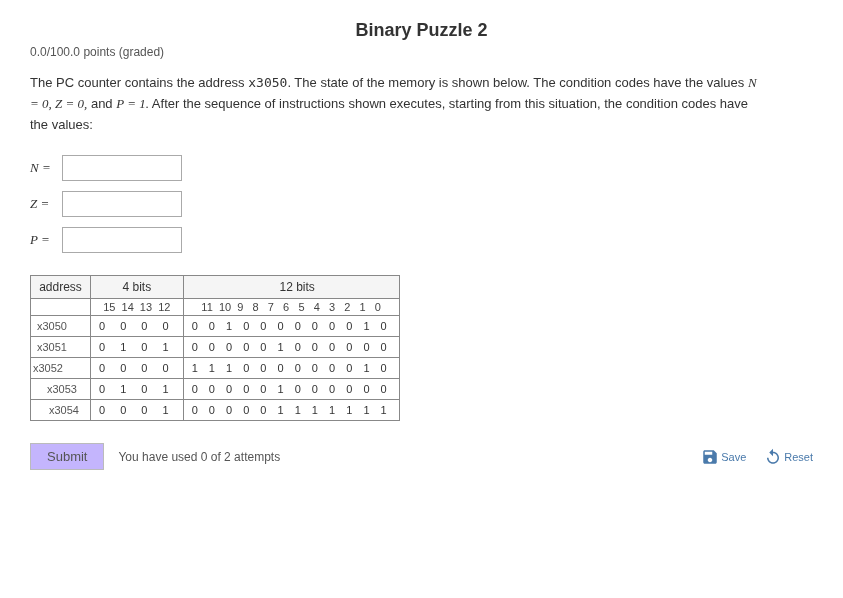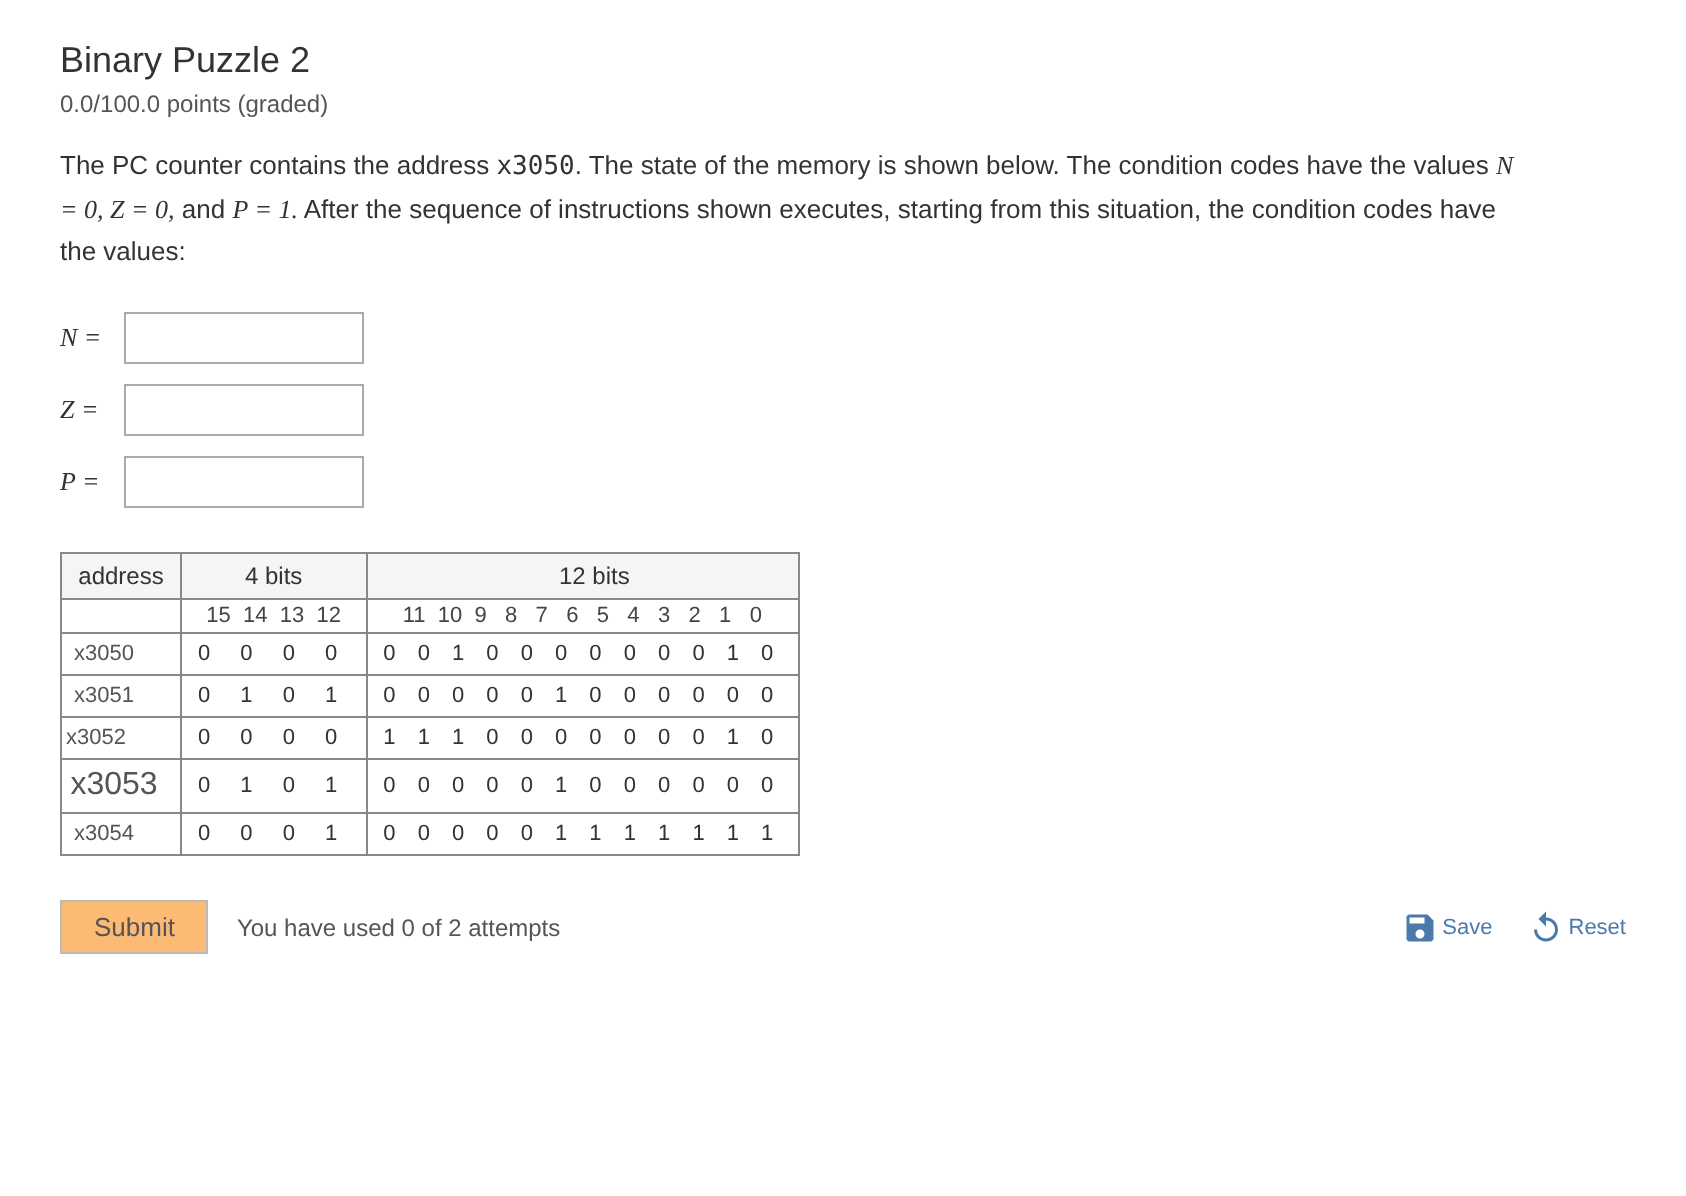--- a/index.html
+++ b/index.html
@@ -7,22 +7,23 @@
       font-family: Arial, sans-serif;
       font-size: 13px;
       background: #fff;
       color: #333;
       padding: 20px 30px;
       width: 843px;
       min-height: 598px;
     }
     h1 {
       font-size: 18px;
-      font-weight: normal;
+      font-weight: bold;
       margin-bottom: 4px;
+      text-align: center;
     }
     .subtitle {
       font-size: 12px;
       color: #555;
       margin-bottom: 14px;
     }
     .description {
       font-size: 13px;
       line-height: 1.6;
       margin-bottom: 20px;
@@ -83,21 +84,21 @@
       justify-content: space-between;
       margin-top: 4px;
     }
     .bottom-left {
       display: flex;
       align-items: center;
       gap: 14px;
     }
     .submit-btn {
       border: 1px solid #bbb;
-      background: #fdba74;
+      background: #c4b5fd;
       padding: 5px 16px;
       font-size: 13px;
       cursor: pointer;
       color: #555;
     }
     .attempts-text {
       font-size: 12px;
       color: #555;
     }
     .bottom-right {
@@ -176,26 +177,26 @@
         <td style="font-size: 11px; color: rgb(85, 85, 85); text-align: left; padding-left: 6px;">x3051</td>
         <td style="font-size: 11px; letter-spacing: 6px;">0  1  0  1</td>
         <td style="font-size: 11px; letter-spacing: 4px;">0  0  0  0  0  1  0  0  0  0  0  0</td>
       </tr>
       <tr>
         <td style="font-size: 11px; color: rgb(85, 85, 85); text-align: left; padding-left: 2px;">x3052</td>
         <td style="font-size: 11px; letter-spacing: 6px;">0  0  0  0</td>
         <td style="font-size: 11px; letter-spacing: 4px;">1  1  1  0  0  0  0  0  0  0  1  0</td>
       </tr>
       <tr>
-        <td style="font-size: 16px; color: rgb(85, 85, 85); text-align: center; padding-left: 1px;">x3053</td>
+        <td style="font-size: 11px; color: rgb(85, 85, 85); text-align: left; padding-left: 16px;">x3053</td>
         <td style="font-size: 11px; letter-spacing: 6px;">0  1  0  1</td>
         <td style="font-size: 11px; letter-spacing: 4px;">0  0  0  0  0  1  0  0  0  0  0  0</td>
       </tr>
       <tr>
-        <td style="font-size: 11px; color: rgb(85, 85, 85); text-align: left; padding-left: 6px;">x3054</td>
+        <td style="font-size: 11px; color: rgb(85, 85, 85); text-align: left; padding-left: 18px;">x3054</td>
         <td style="font-size: 11px; letter-spacing: 6px;">0  0  0  1</td>
         <td style="font-size: 11px; letter-spacing: 4px;">0  0  0  0  0  1  1  1  1  1  1  1</td>
       </tr>
     </tbody>
 </table>
 
 <div class="bottom-bar">
   <div class="bottom-left">
     <button class="submit-btn">Submit</button>
     <span class="attempts-text">You have used 0 of 2 attempts</span>

